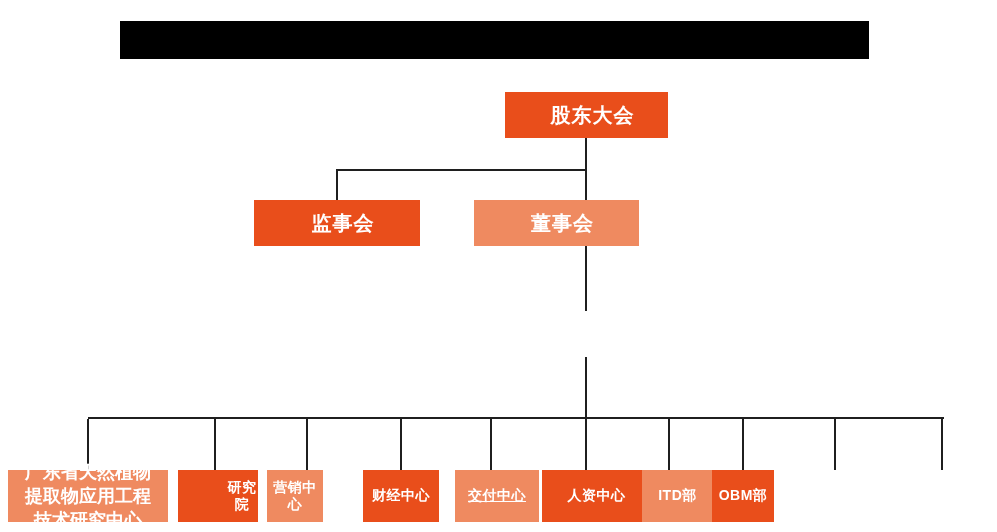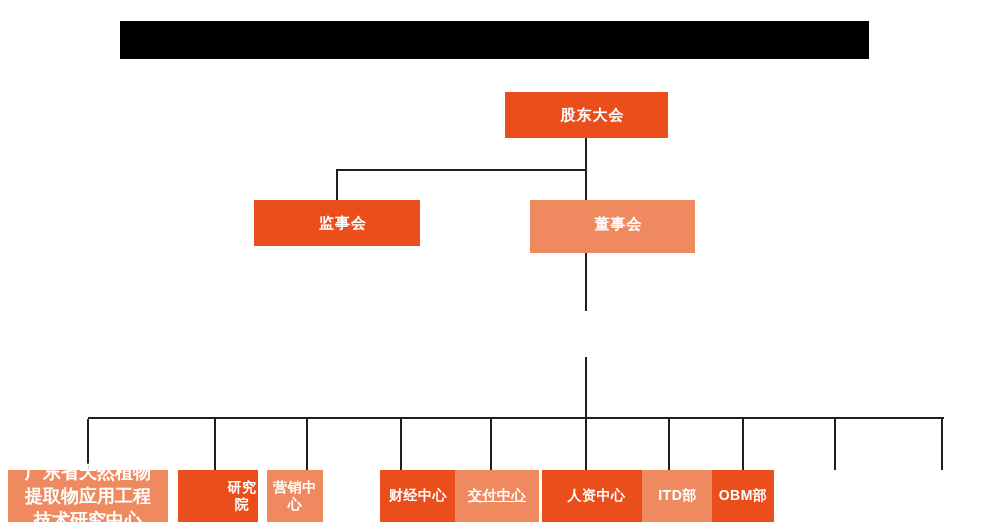--- a/index.html
+++ b/index.html
@@ -32,21 +32,21 @@
     display:flex;
     align-items:center;
     justify-content:center;
     color:var(--label);
     font-weight:bold;
     text-align:center;
     line-height:1.25;
   }
   .node.primary{background:var(--primary);}
   .node.secondary{background:var(--secondary);}
-  .lvl{font-size:15px;letter-spacing:1px;padding-left:12px;}
+  .lvl{font-size:20px;letter-spacing:1px;padding-left:12px;}
   .dept{font-size:14px;letter-spacing:0.5px;}
   .dept-small{font-size:18px;letter-spacing:0;padding:0 9px;line-height:1.35;}
   .line{
     position:absolute;
     background:var(--connector);
   }
   
   .l-root-down   {left:585px;top:138px;width:2px;height:62px;}
   .l-branch-h    {left:336px;top:169px;width:251px;height:2px;}
   .l-supervisory {left:336px;top:171px;width:2px;height:29px;}
@@ -54,27 +54,27 @@
   .l-mgmt-down   {left:585px;top:357px;width:2px;height:113px;}
   .l-bottom-h    {left:88px;top:417px;width:856px;height:2px;}
   
   .d1 {left:87px;}  .d2 {left:214px;} .d3 {left:306px;} .d4 {left:400px;}
   .d5 {left:490px;} .d7 {left:668px;} .d8 {left:742px;} .d9 {left:834px;}
   .d10{left:941px;}
   .drop{top:419px;width:2px;height:51px;}
   
   .n-shareholders{left:505px;top:92px;width:163px;height:46px;}
   .n-supervisory {left:254px;top:200px;width:166px;height:46px;text-align:center;}
-  .n-board       {left:530px;top:200px;width:165px;height:53px;font-family:Liberation Mono, monospace;}
+  .n-board       {left:474px;top:200px;width:165px;height:46px;}
   .n-management  {left:505px;top:311px;width:163px;height:46px;}
   .n-dept{top:470px;height:52px;}
   .n-d1 {left:8px;  width:160px;}
   .n-d2 {left:178px;width:80px;padding-left:48px;}
   .n-d3 {left:267px;width:56px;}
-  .n-d4 {left:363px;width:76px;margin-left:17px;}
+  .n-d4 {left:363px;width:76px;}
   .n-d5 {left:455px;width:84px;text-decoration:underline;}
   .n-d6 {left:542px;width:109px;}
   .n-d7 {left:642px;width:71px;}
   .n-d8 {left:712px;width:62px;}
   .n-d9 {left:792px;width:86px;}
   .n-d10{left:894px;width:97px;}
 </style>
 </head>
 <body>
 

